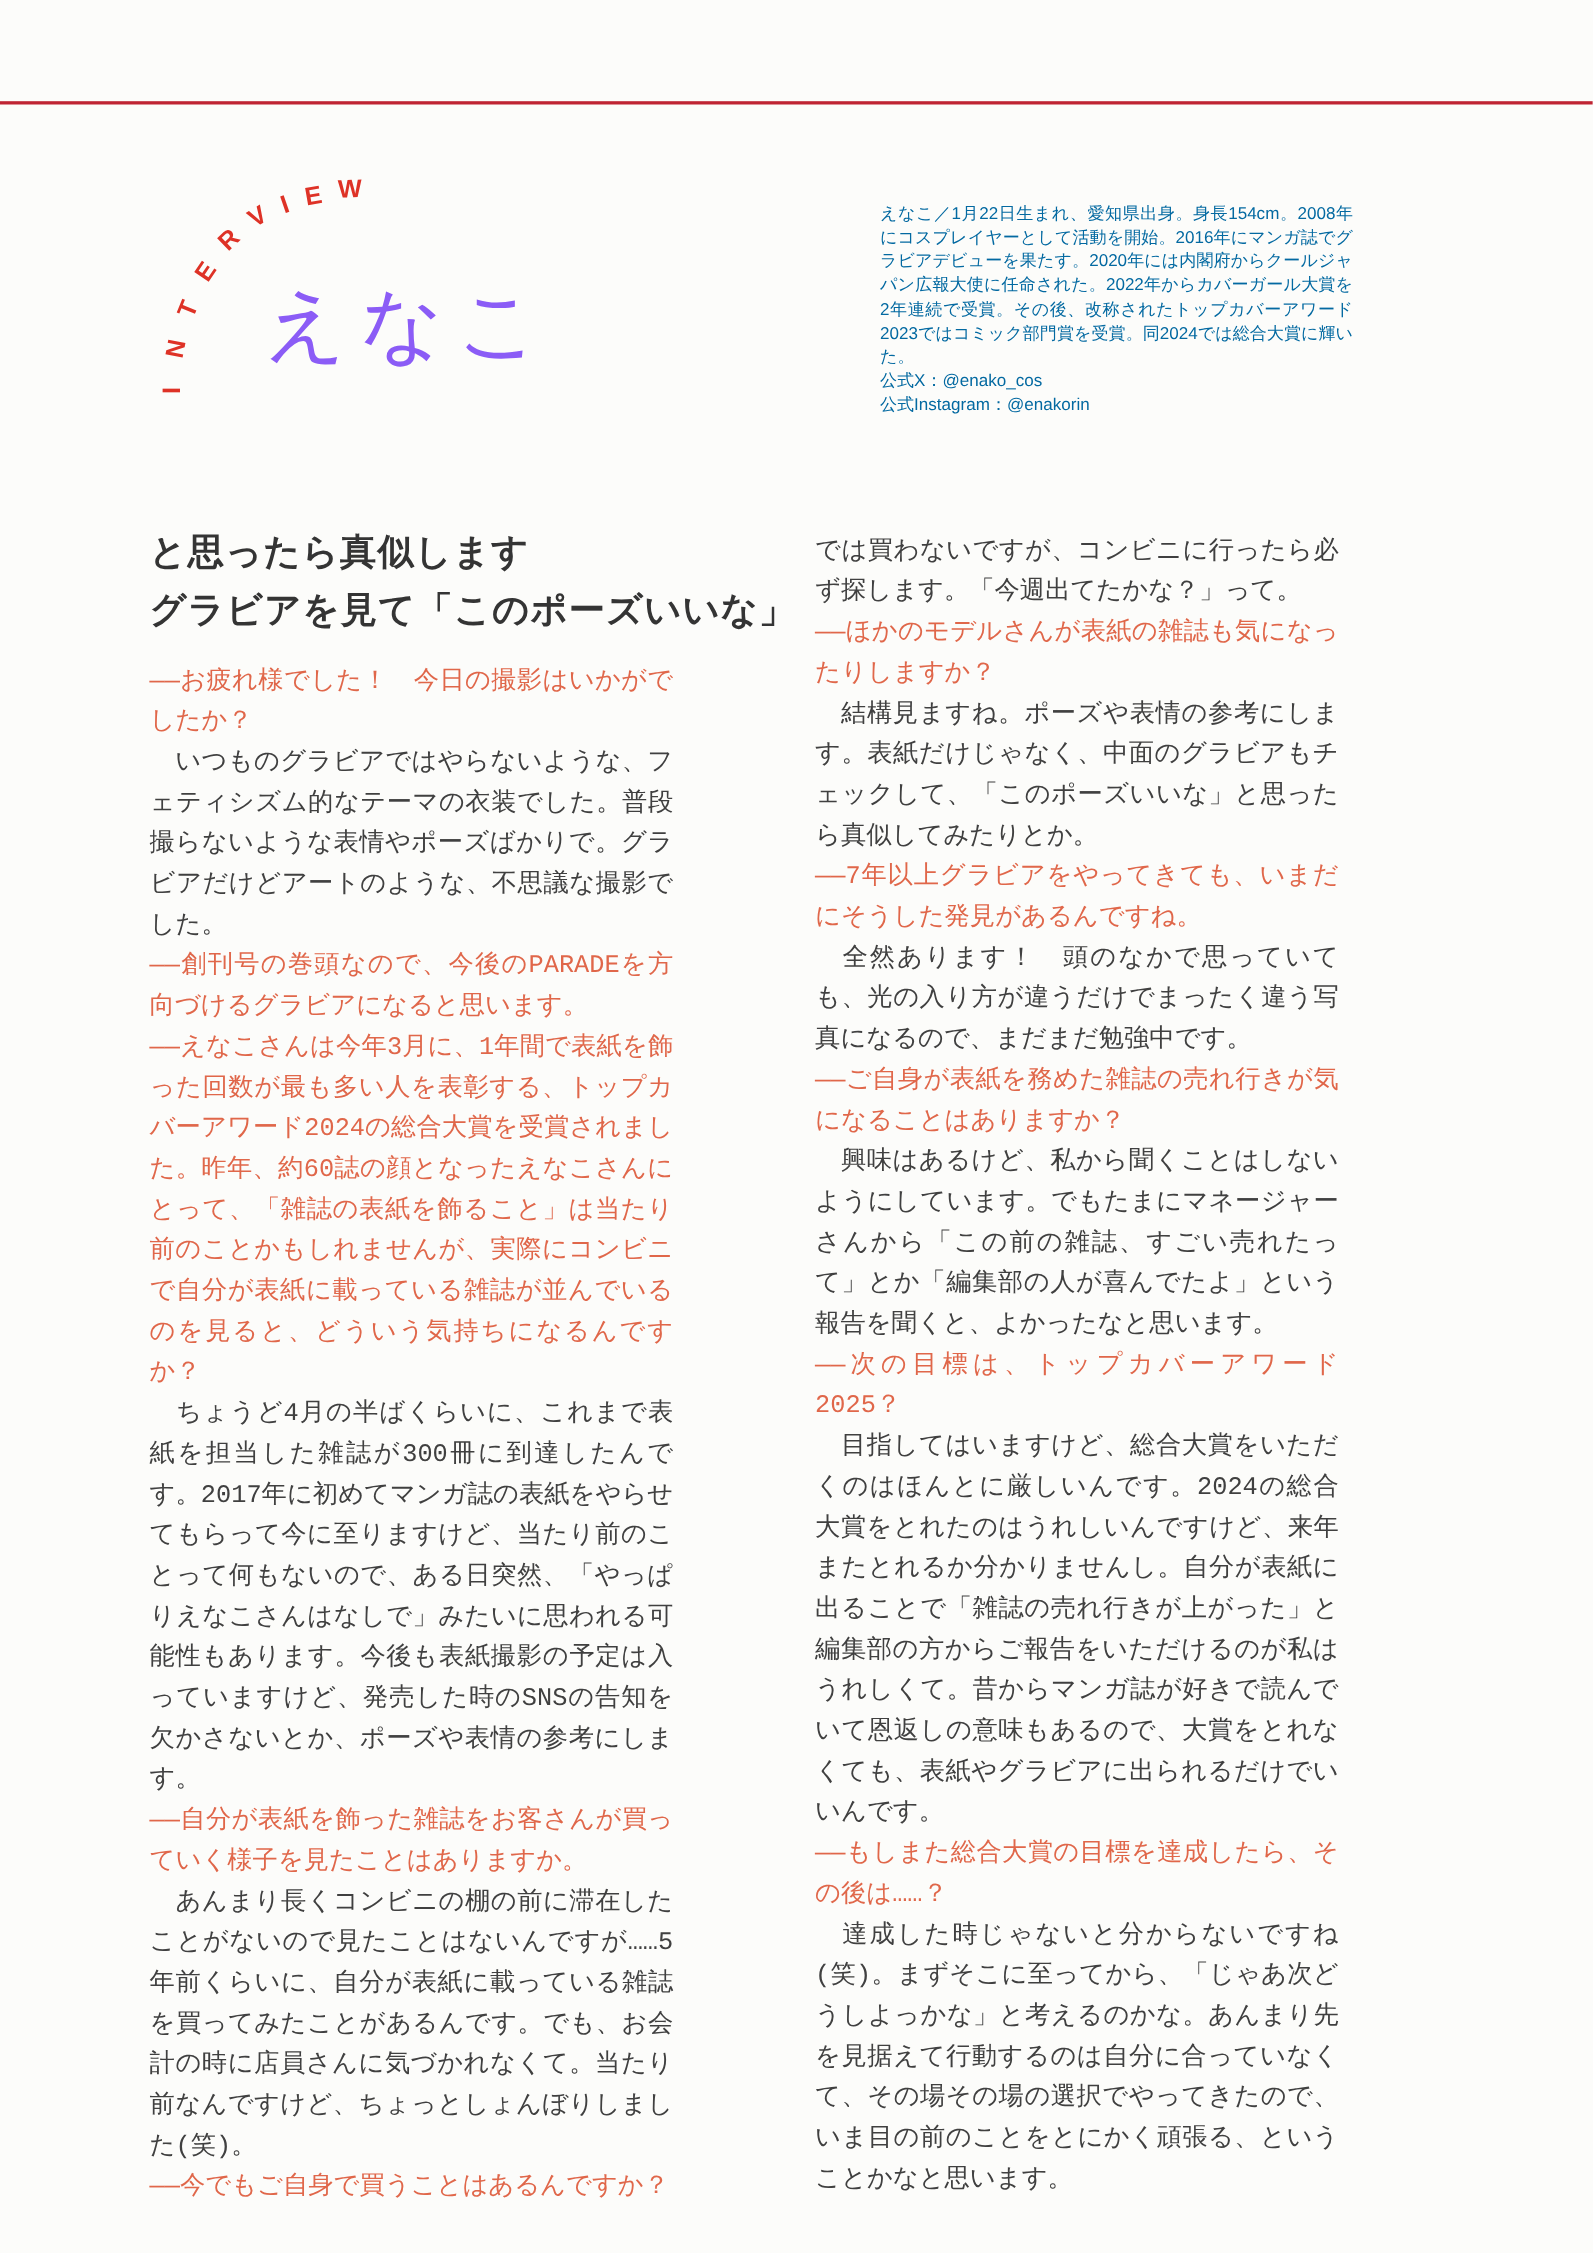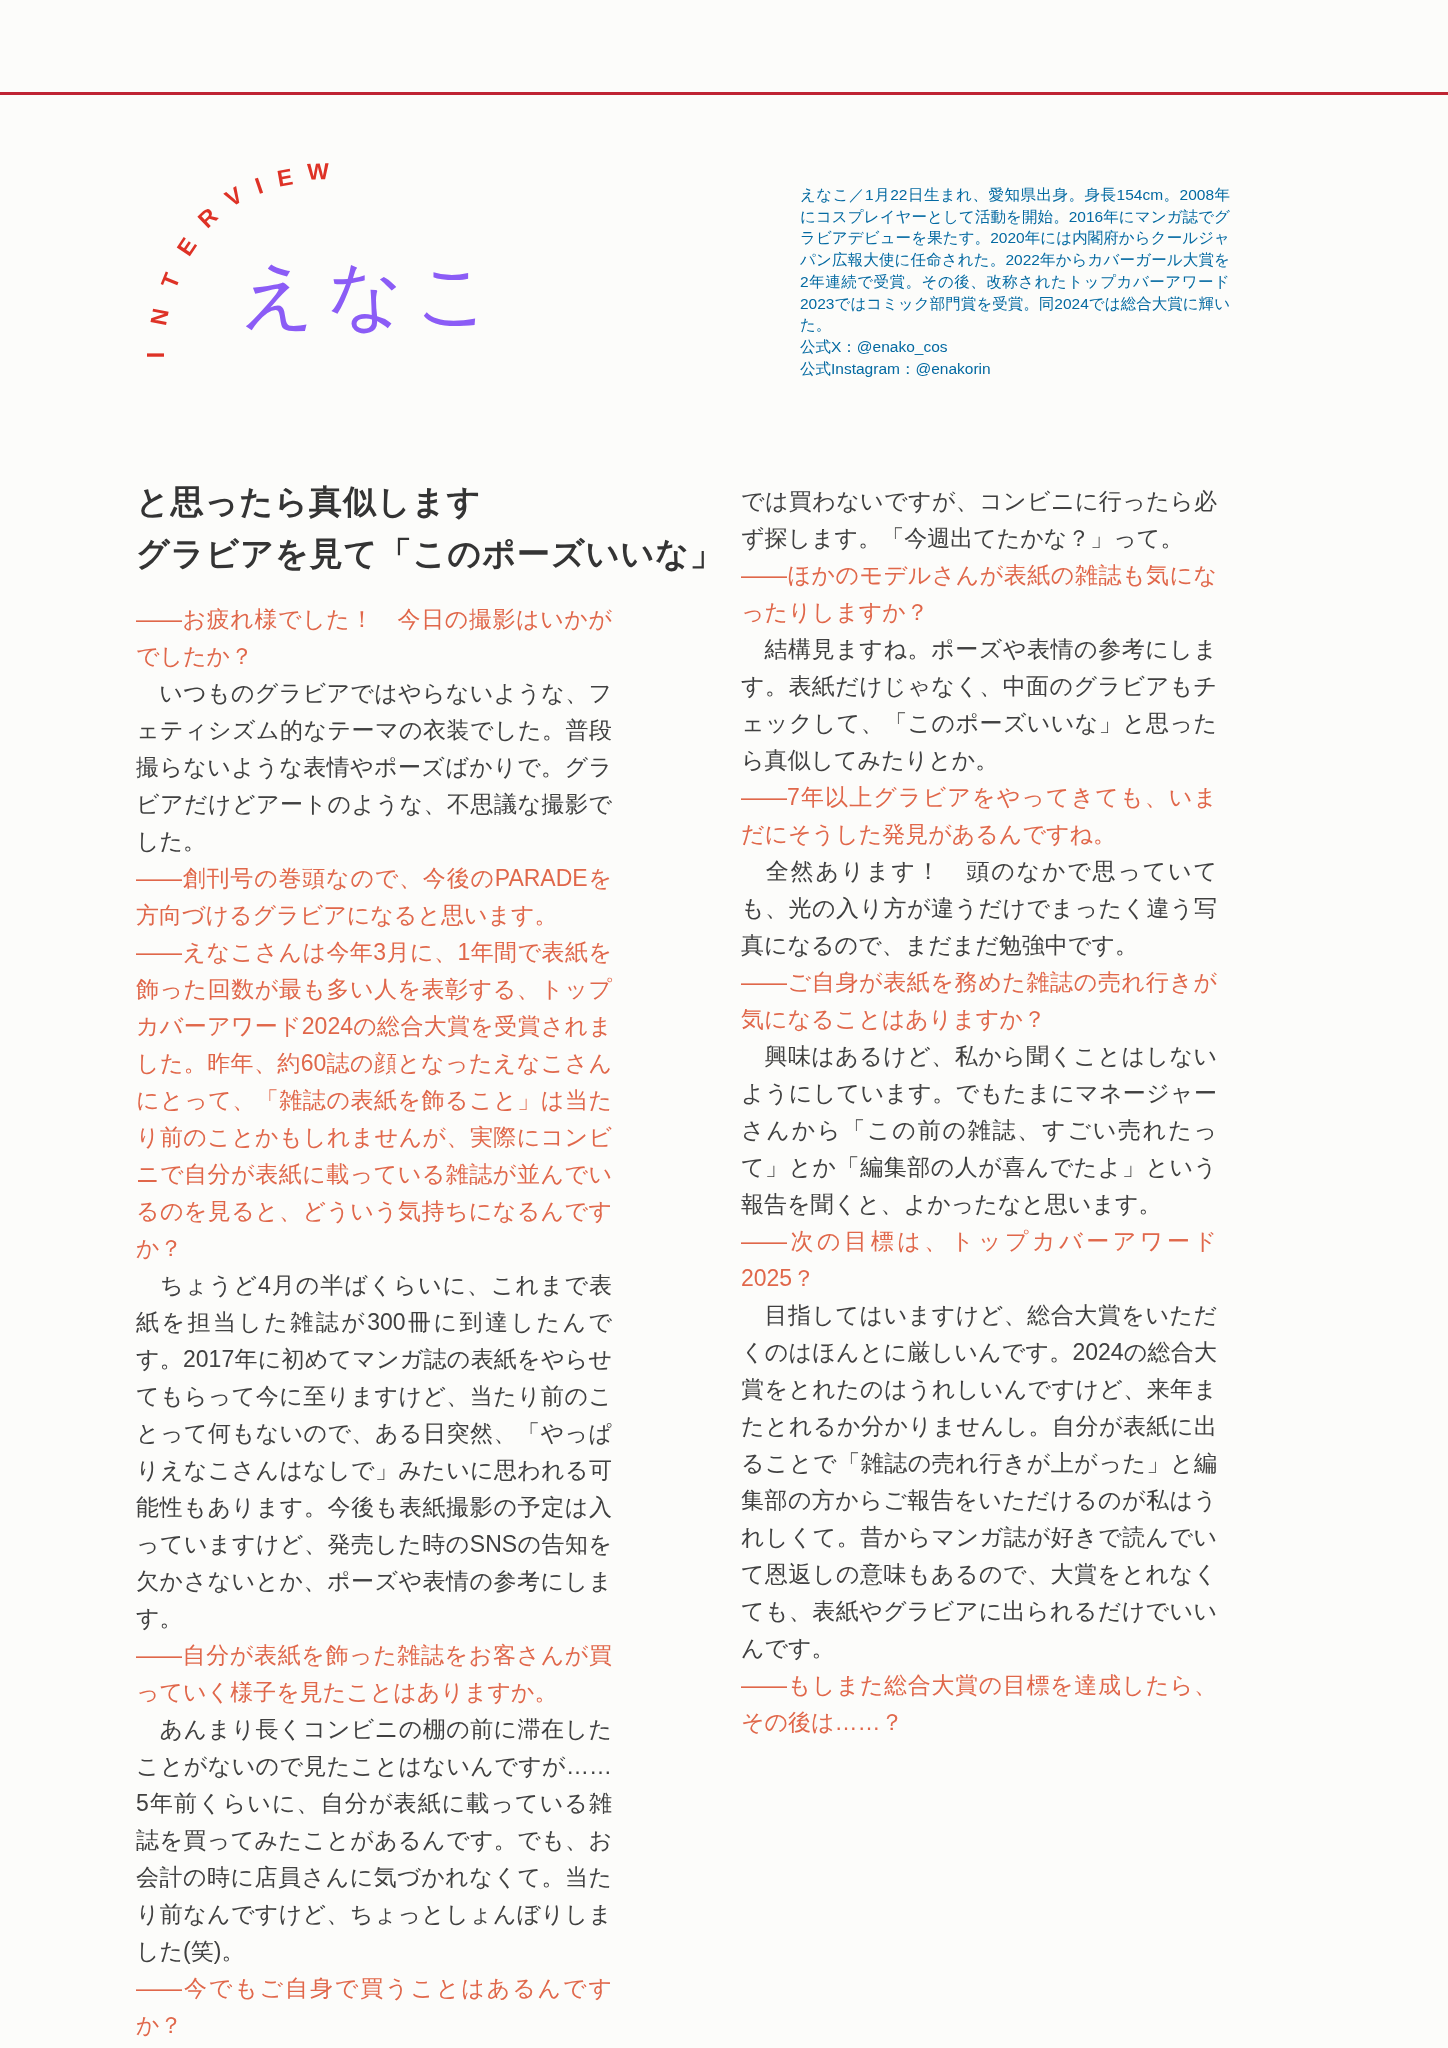--- a/index.html
+++ b/index.html
@@ -47,21 +47,21 @@
   }
   .headline div{white-space:pre;}
 
   .col{
     position:absolute;width:476px;
     font-size:23px;line-height:37px;color:#404040;
     text-align:justify;
   }
   .col-left{left:136px;top:601px;}
   .col-right{left:741px;top:483px;}
-  .col p{margin:0;padding:0;}
+  .col p{margin:0;padding:0;font-family:Liberation Mono, monospace;}
   .col p.q{color:#e0674a;}
 </style>
 </head>
 <body>
 
 <div class="page">
 
   <div class="top-rule"></div>
 
   <div class="kicker-arc">
@@ -103,15 +103,16 @@
       <p class="a">では買わないですが、コンビニに行ったら必ず探します。「今週出てたかな？」って。</p>
       <p class="q">——ほかのモデルさんが表紙の雑誌も気になったりしますか？</p>
       <p class="a">　結構見ますね。ポーズや表情の参考にします。表紙だけじゃなく、中面のグラビアもチェックして、「このポーズいいな」と思ったら真似してみたりとか。</p>
       <p class="q">——7年以上グラビアをやってきても、いまだにそうした発見があるんですね。</p>
       <p class="a">　全然あります！　頭のなかで思っていても、光の入り方が違うだけでまったく違う写真になるので、まだまだ勉強中です。</p>
       <p class="q">——ご自身が表紙を務めた雑誌の売れ行きが気になることはありますか？</p>
       <p class="a">　興味はあるけど、私から聞くことはしないようにしています。でもたまにマネージャーさんから「この前の雑誌、すごい売れたって」とか「編集部の人が喜んでたよ」という報告を聞くと、よかったなと思います。</p>
       <p class="q">——次の目標は、トップカバーアワード2025？</p>
       <p class="a">　目指してはいますけど、総合大賞をいただくのはほんとに厳しいんです。2024の総合大賞をとれたのはうれしいんですけど、来年またとれるか分かりませんし。自分が表紙に出ることで「雑誌の売れ行きが上がった」と編集部の方からご報告をいただけるのが私はうれしくて。昔からマンガ誌が好きで読んでいて恩返しの意味もあるので、大賞をとれなくても、表紙やグラビアに出られるだけでいいんです。</p>
       <p class="q">——もしまた総合大賞の目標を達成したら、その後は……？</p>
+      <p class="a">　達成した時じゃないと分からないですね(笑)。まずそこに至ってから、「じゃあ次どうしよっかな」と考えるのかな。あんまり先を見据えて行動するのは自分に合っていなくて、その場その場の選択でやってきたので、いま目の前のことをとにかく頑張る、ということかなと思います。</p>
     </div>
 
 </div>
 
 </body></html>

